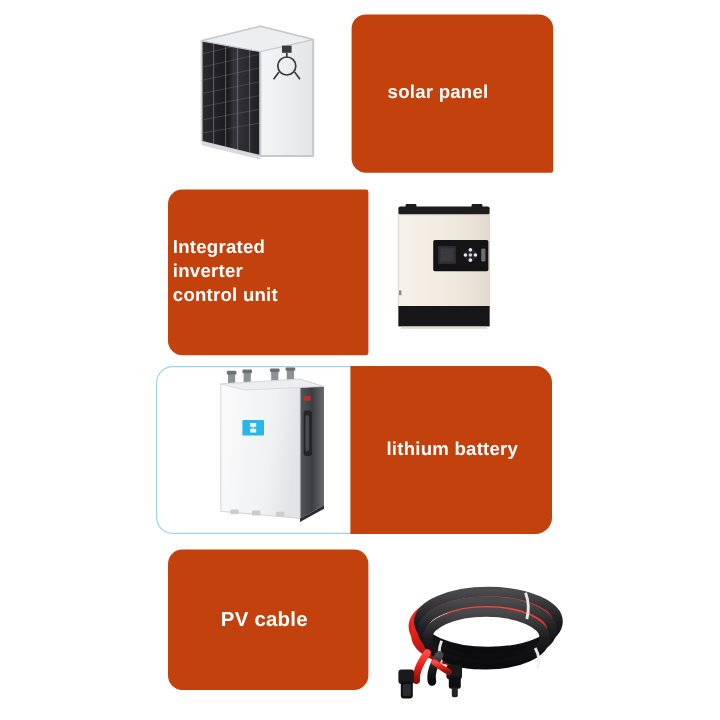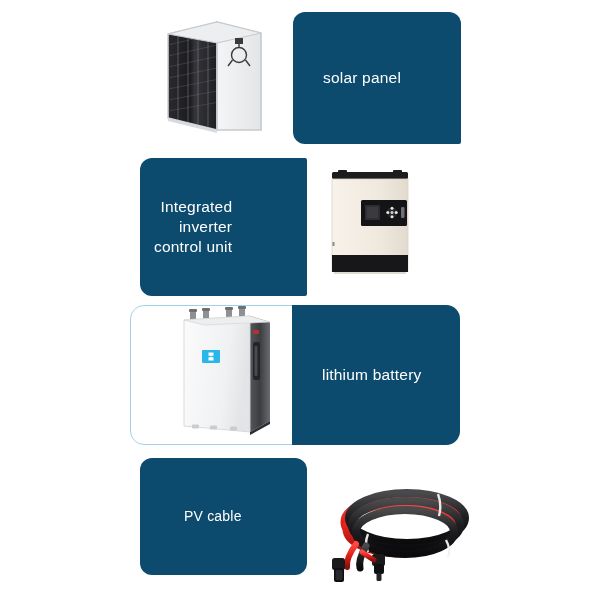--- a/index.html
+++ b/index.html
@@ -7,46 +7,45 @@
     width: 600px; height: 600px;
     background: #ffffff;
     font-family: "Liberation Sans", sans-serif;
     overflow: hidden;
   }
   .page { position: relative; width: 600px; height: 600px; background: #fff; }
 
   
   .blue-card {
     position: absolute;
-    background: #0c4a6e;
+    background: #c2410c;
     display: flex;
     align-items: center;
     color: #ffffff;
-    font-weight: 400;
+    font-weight: 700;
     letter-spacing: .2px;
     line-height: 1.28;
-    text-align: right;
   }
   .blue-card .label { white-space: pre-line; }
 
   
   #row1-card {
     left: 293px; top: 12px; width: 168px; height: 132px;
     border-radius: 12px 12px 2px 12px;
     font-size: 15.5px;
     padding-left: 30px;
   }
   #row1-product { position: absolute; left: 162px; top: 12px; width: 108px; height: 128px; }
 
   
   #row2-card {
     left: 140px; top: 158px; width: 167px; height: 138px;
     border-radius: 12px 2px 2px 12px;
     font-size: 15.5px;
-    padding-left: 14px;
+    padding-left: 4px;
   }
   #row2-product { position: absolute; left: 318px; top: 168px; width: 103px; height: 125px; }
 
   
   #row3-outline {
     position: absolute;
     left: 130px; top: 305px; width: 330px; height: 140px;
     border: 1px solid #9fd3e8;
     border-radius: 14px;
     background: #ffffff;
@@ -56,21 +55,21 @@
     border-radius: 0 14px 14px 0;
     font-size: 15.5px;
     padding-left: 30px;
   }
   #row3-product { position: absolute; left: 172px; top: 306px; width: 120px; height: 134px; }
 
   
   #row4-card {
     left: 140px; top: 458px; width: 167px; height: 117px;
     border-radius: 12px;
-    font-size: 14px;
+    font-size: 17px;
     padding-left: 44px;
   }
   #row4-product { position: absolute; left: 310px; top: 480px; width: 170px; height: 105px; }
 
   
   .art { width: 100%; height: 100%; display: block; }
 </style>
 </head>
 <body>
 

